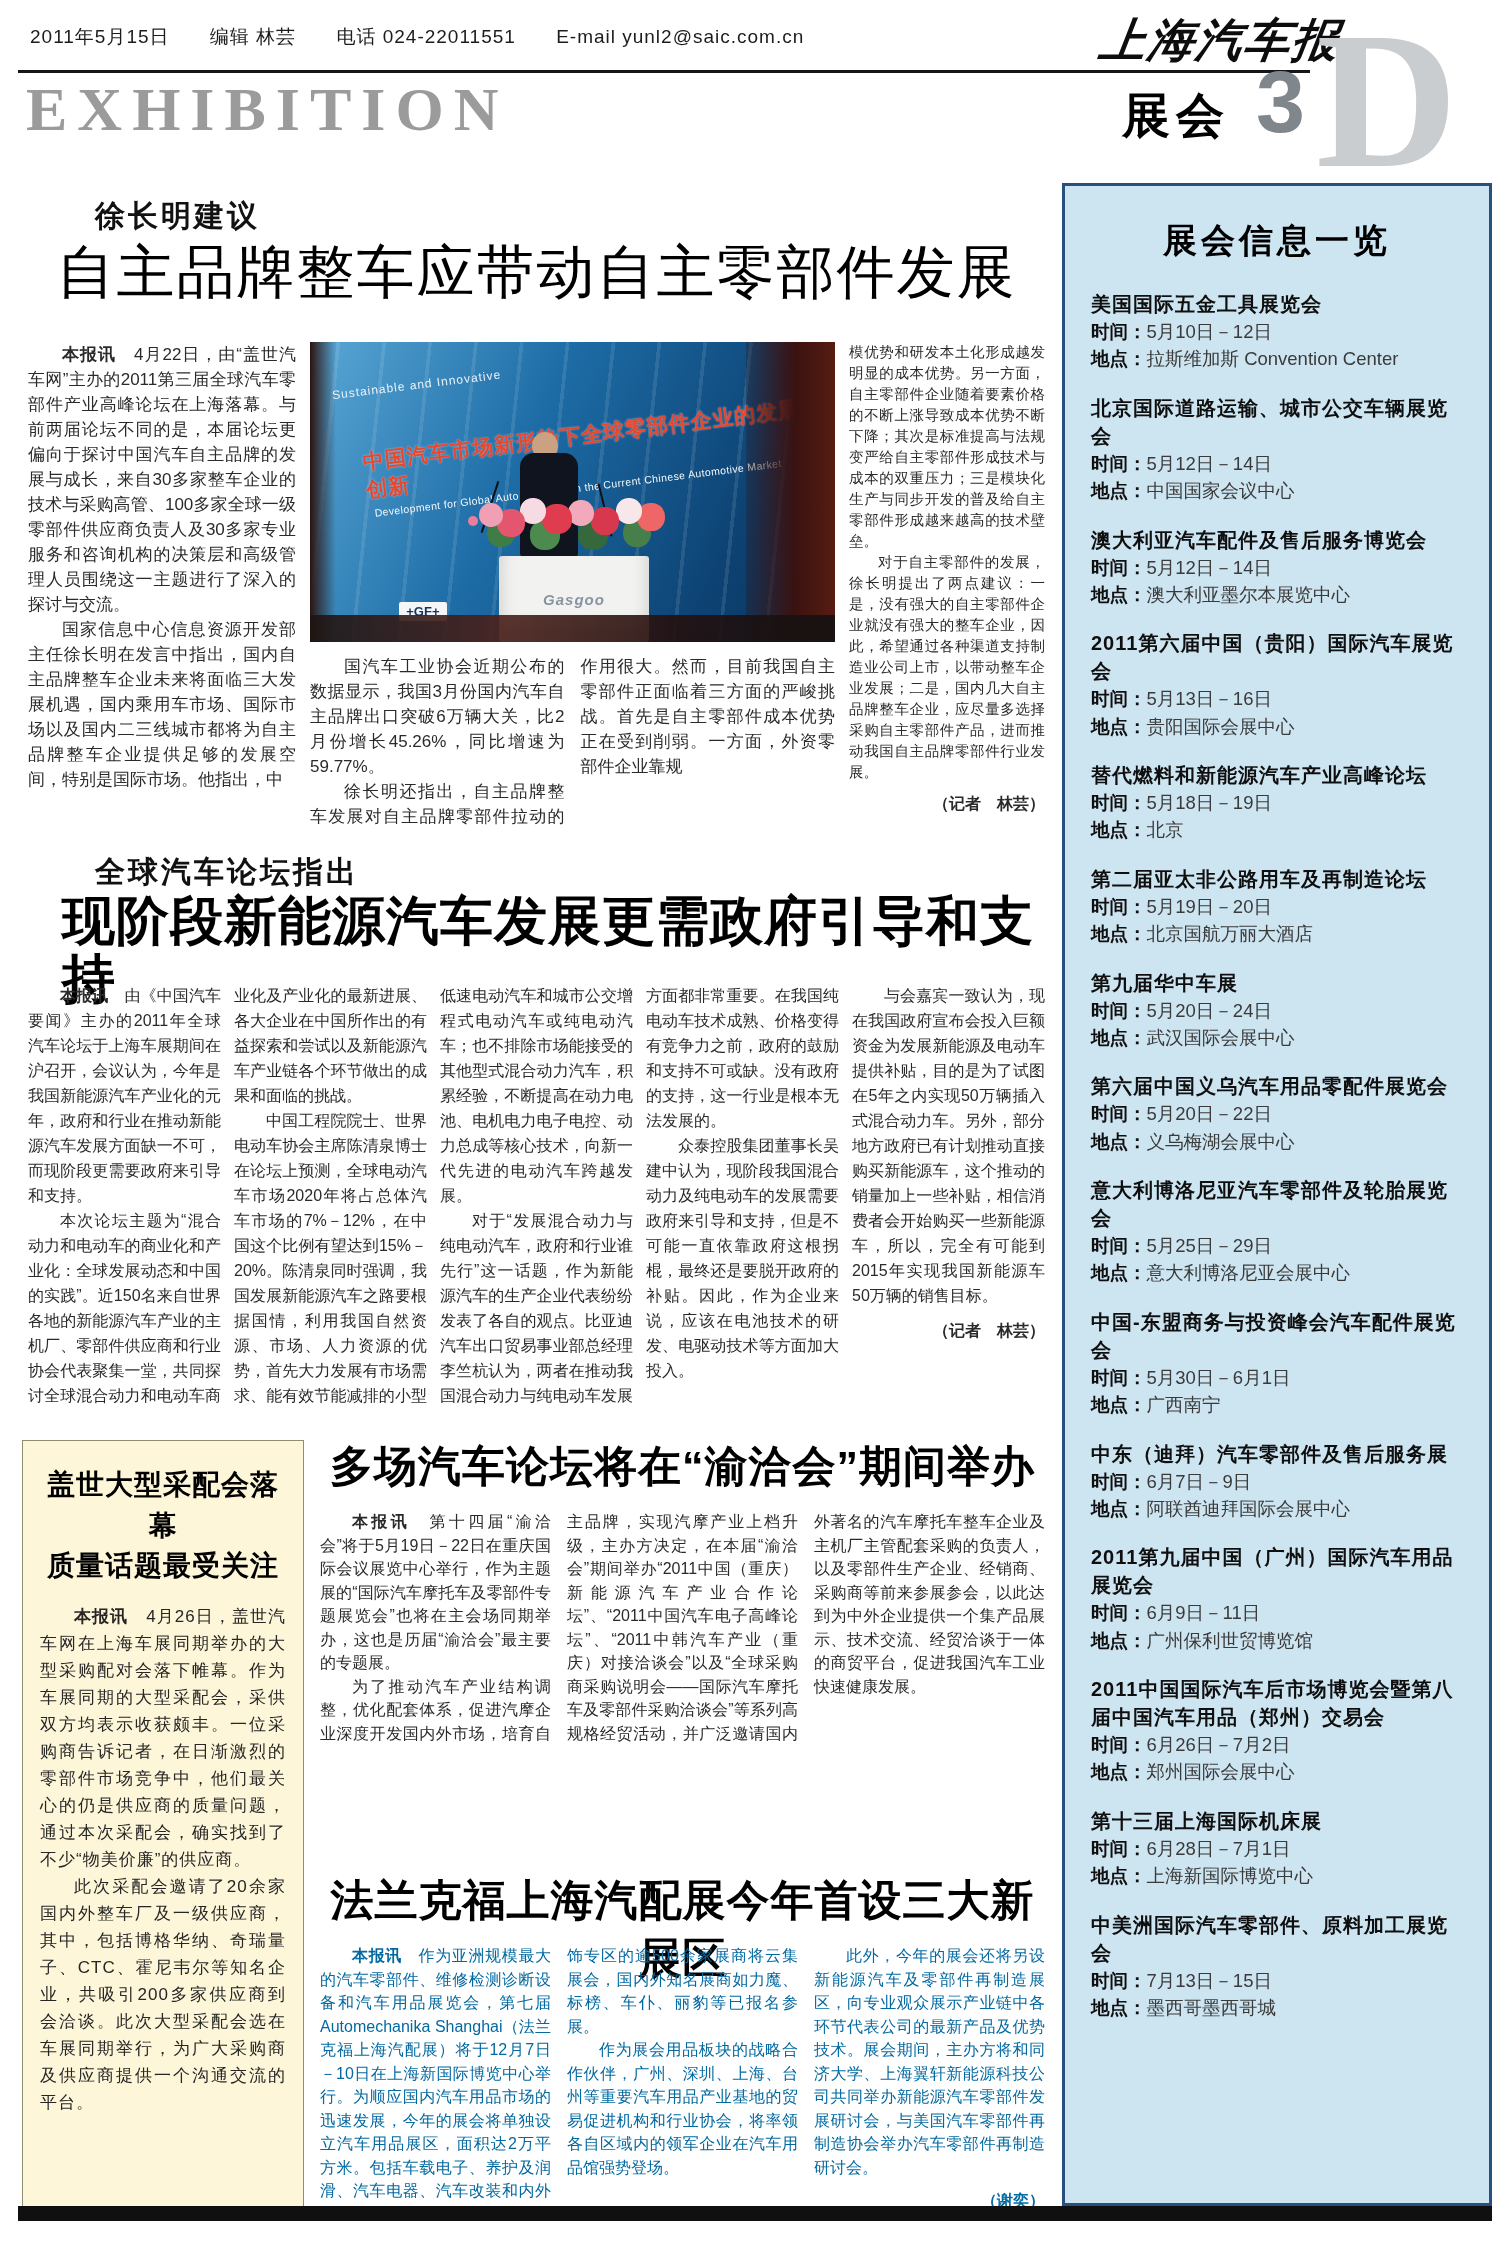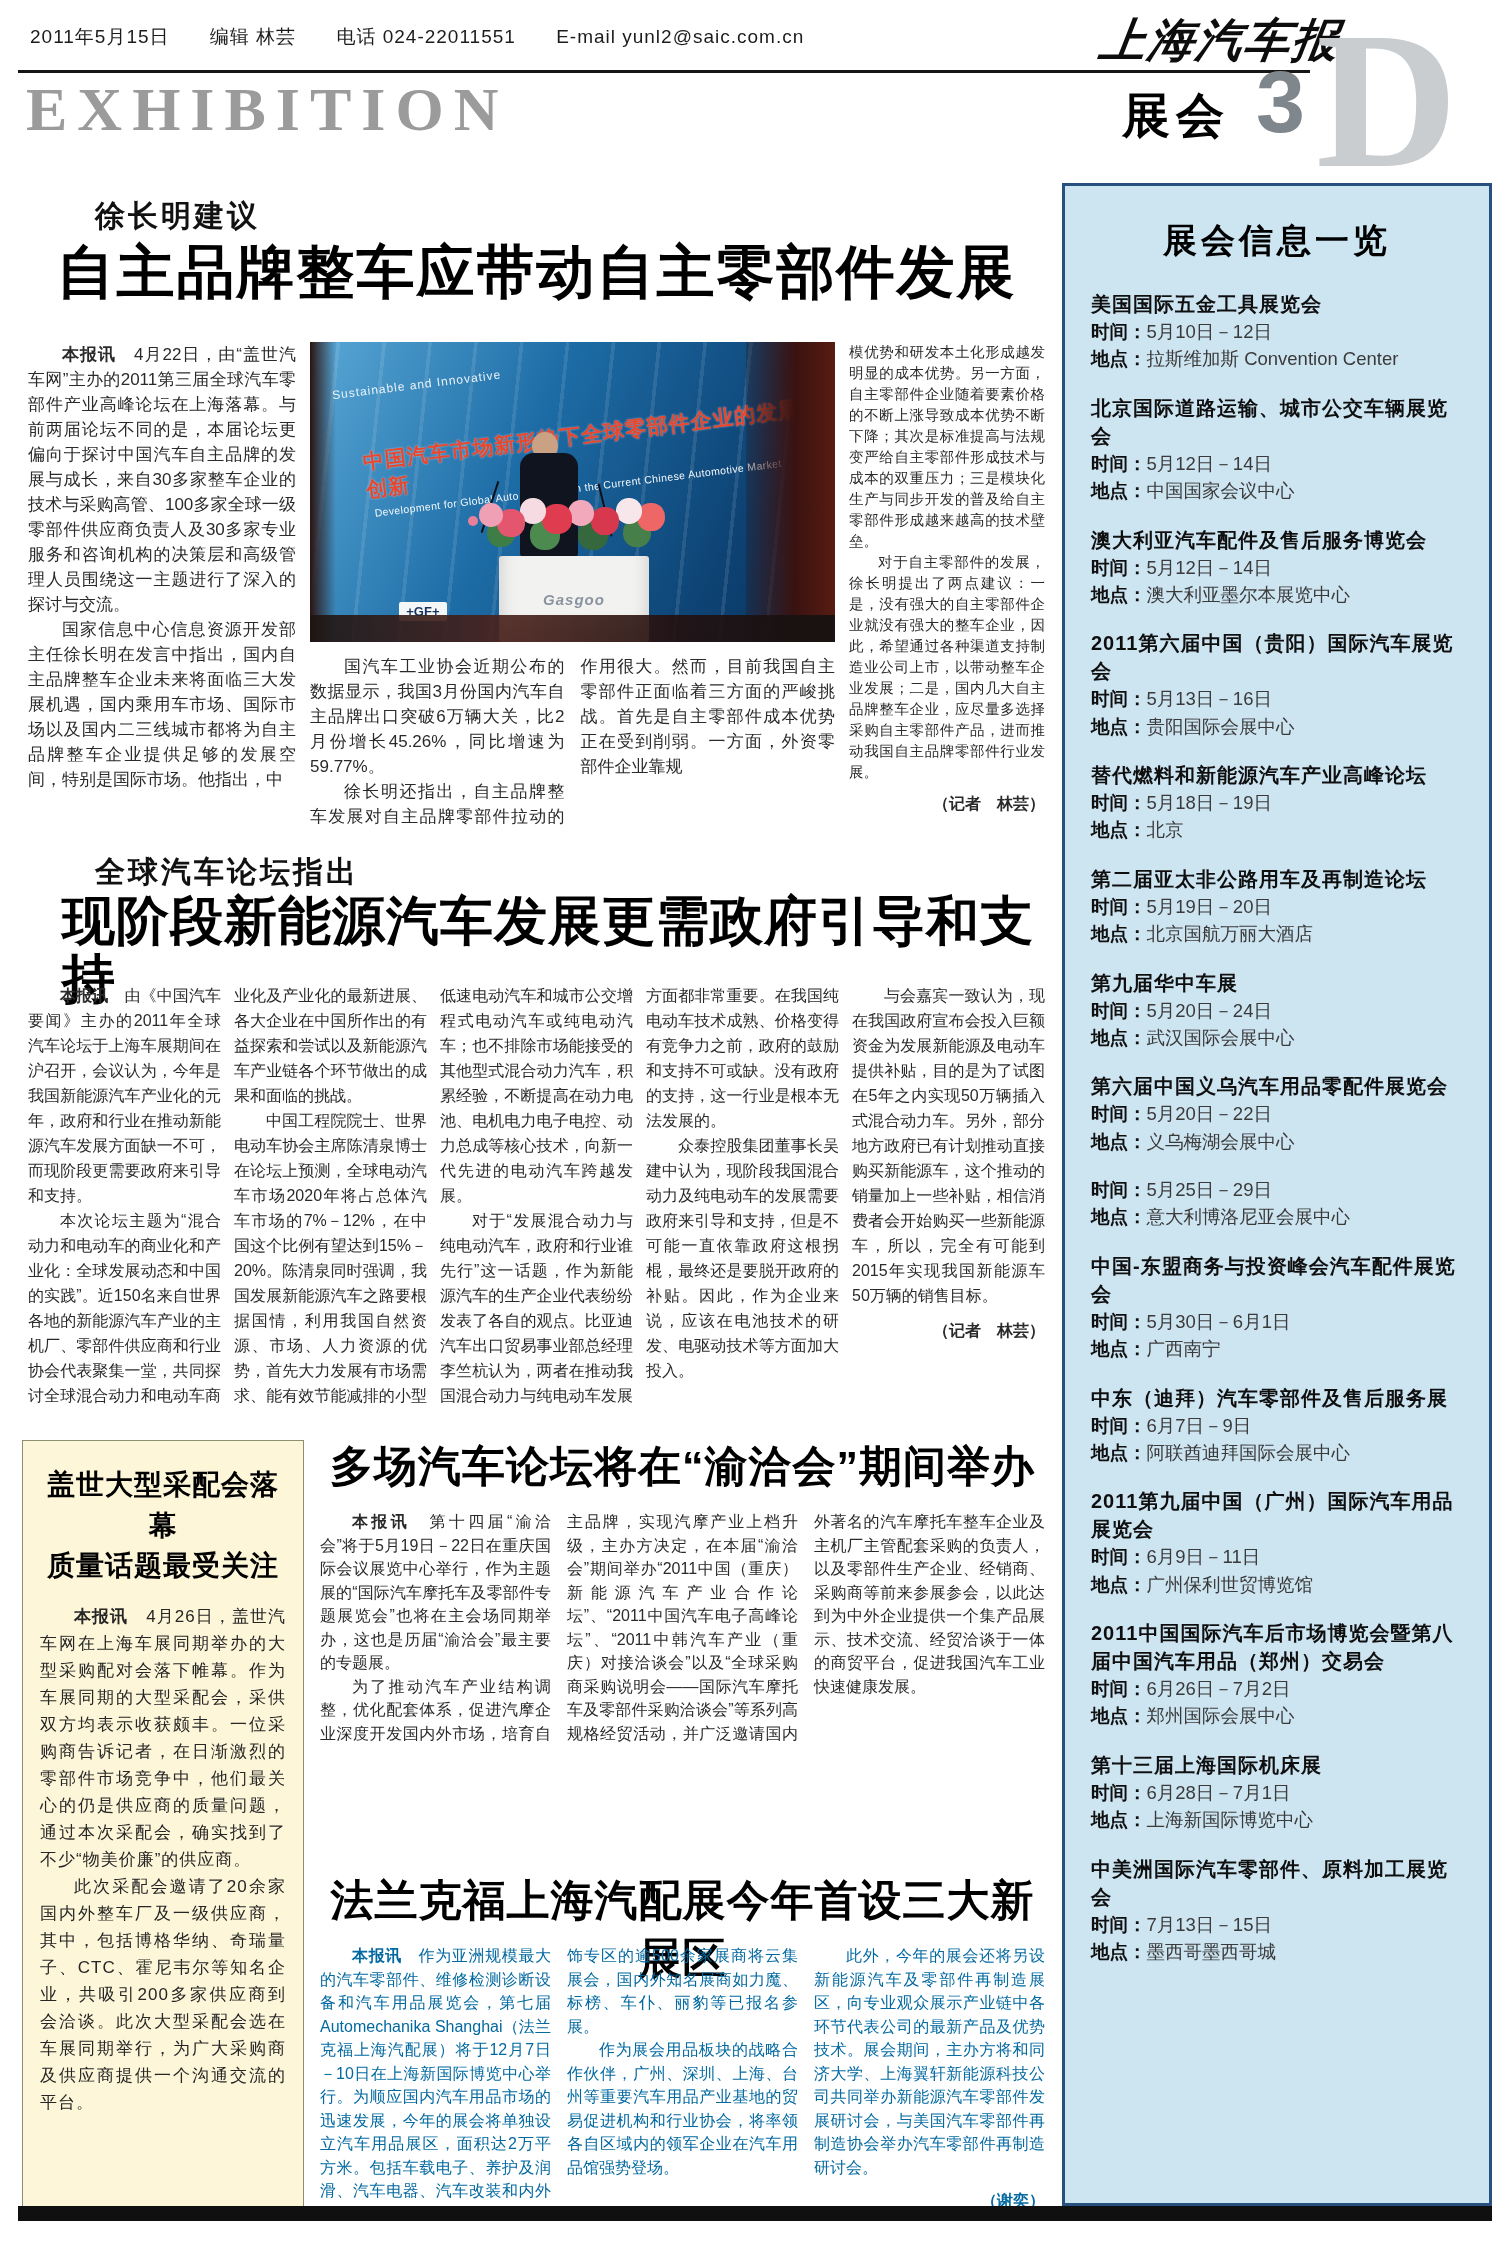--- a/index.html
+++ b/index.html
@@ -19,21 +19,21 @@
     font-size:62px;color:#9b9b9b;letter-spacing:10px;}
   .paper-logo{left:1100px;top:10px;font-family:"Liberation Serif",serif;font-weight:900;
     font-size:46px;color:#0d0d0d;transform:skewX(-8deg);font-style:italic;letter-spacing:2px;}
   .zhanhui{left:1122px;top:84px;font-size:48px;font-weight:900;color:#000000;letter-spacing:6px;}
   .num3{left:1256px;top:58px;font-size:88px;font-weight:900;color:#80878c;line-height:1;}
   .bigD{left:1316px;top:2px;font-family:"Liberation Serif",serif;font-weight:900;
     font-size:196px;color:#c9cdd0;line-height:1;}
 
   
   .a1-kicker{left:95px;top:196px;font-size:30px;font-weight:900;color:#111;letter-spacing:3px;}
-  .a1-headline{left:28px;top:240px;width:1017px;text-align:center;font-size:58px;font-weight:700;
+  .a1-headline{left:28px;top:240px;width:1017px;text-align:center;font-size:58px;font-weight:400;
     color:#000;letter-spacing:2px;line-height:1.1;}
   .a1-body{left:28px;top:342px;width:1017px;display:grid;grid-template-columns:268px 1fr 196px;
     grid-column-gap:14px;}
   .coltext{font-size:17px;line-height:25px;color:#2a2a2a;}
   .coltext p{margin-bottom:0;}
   .a1-right{font-size:14.5px;line-height:21px;color:#2a2a2a;}
   .a1-below{margin-top:12px;column-count:2;column-gap:16px;font-size:17px;line-height:25px;color:#2a2a2a;}
   .byline{text-align:right;font-weight:bold;font-size:16px;margin-top:10px;text-indent:0;}
 
   
@@ -245,20 +245,21 @@
     <div class="sb-row"><span class="lbl">地点：</span><span>武汉国际会展中心</span></div>
   </div>
 
   <div class="sb-event">
     <div class="sb-name">第六届中国义乌汽车用品零配件展览会</div>
     <div class="sb-row"><span class="lbl">时间：</span><span>5月20日－22日</span></div>
     <div class="sb-row"><span class="lbl">地点：</span><span>义乌梅湖会展中心</span></div>
   </div>
 
   <div class="sb-event">
+    <div class="sb-name">意大利博洛尼亚汽车零部件及轮胎展览会</div>
     <div class="sb-row"><span class="lbl">时间：</span><span>5月25日－29日</span></div>
     <div class="sb-row"><span class="lbl">地点：</span><span>意大利博洛尼亚会展中心</span></div>
   </div>
 
   <div class="sb-event">
     <div class="sb-name">中国-东盟商务与投资峰会汽车配件展览会</div>
     <div class="sb-row"><span class="lbl">时间：</span><span>5月30日－6月1日</span></div>
     <div class="sb-row"><span class="lbl">地点：</span><span>广西南宁</span></div>
   </div>
 

